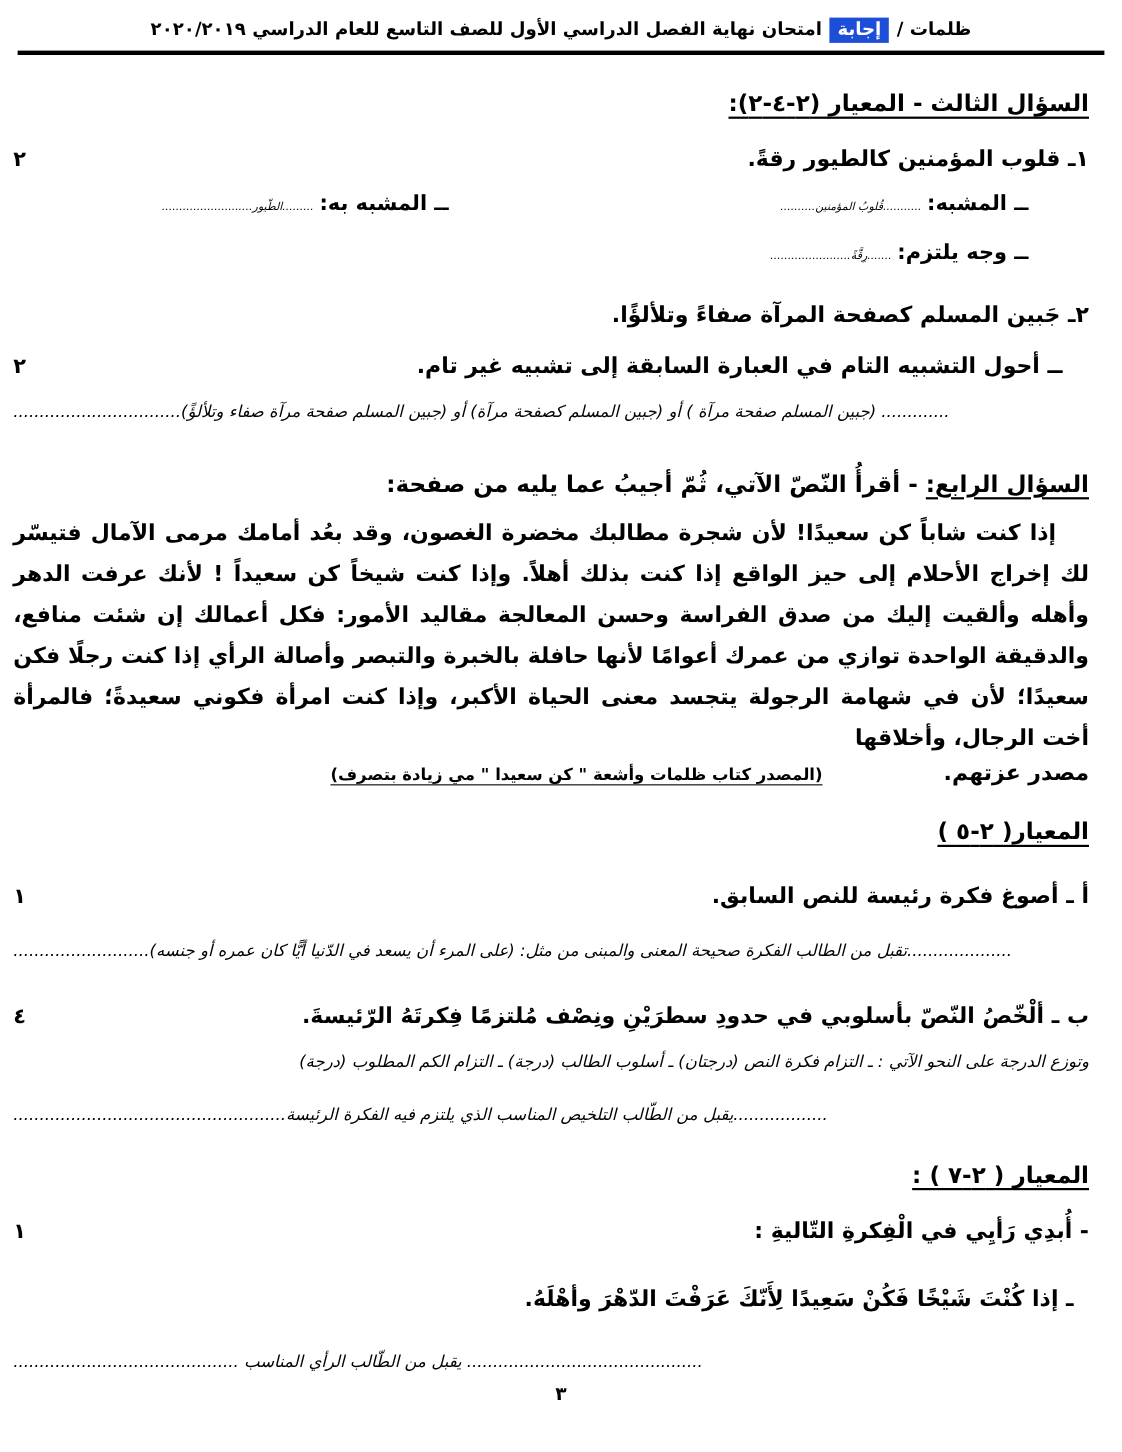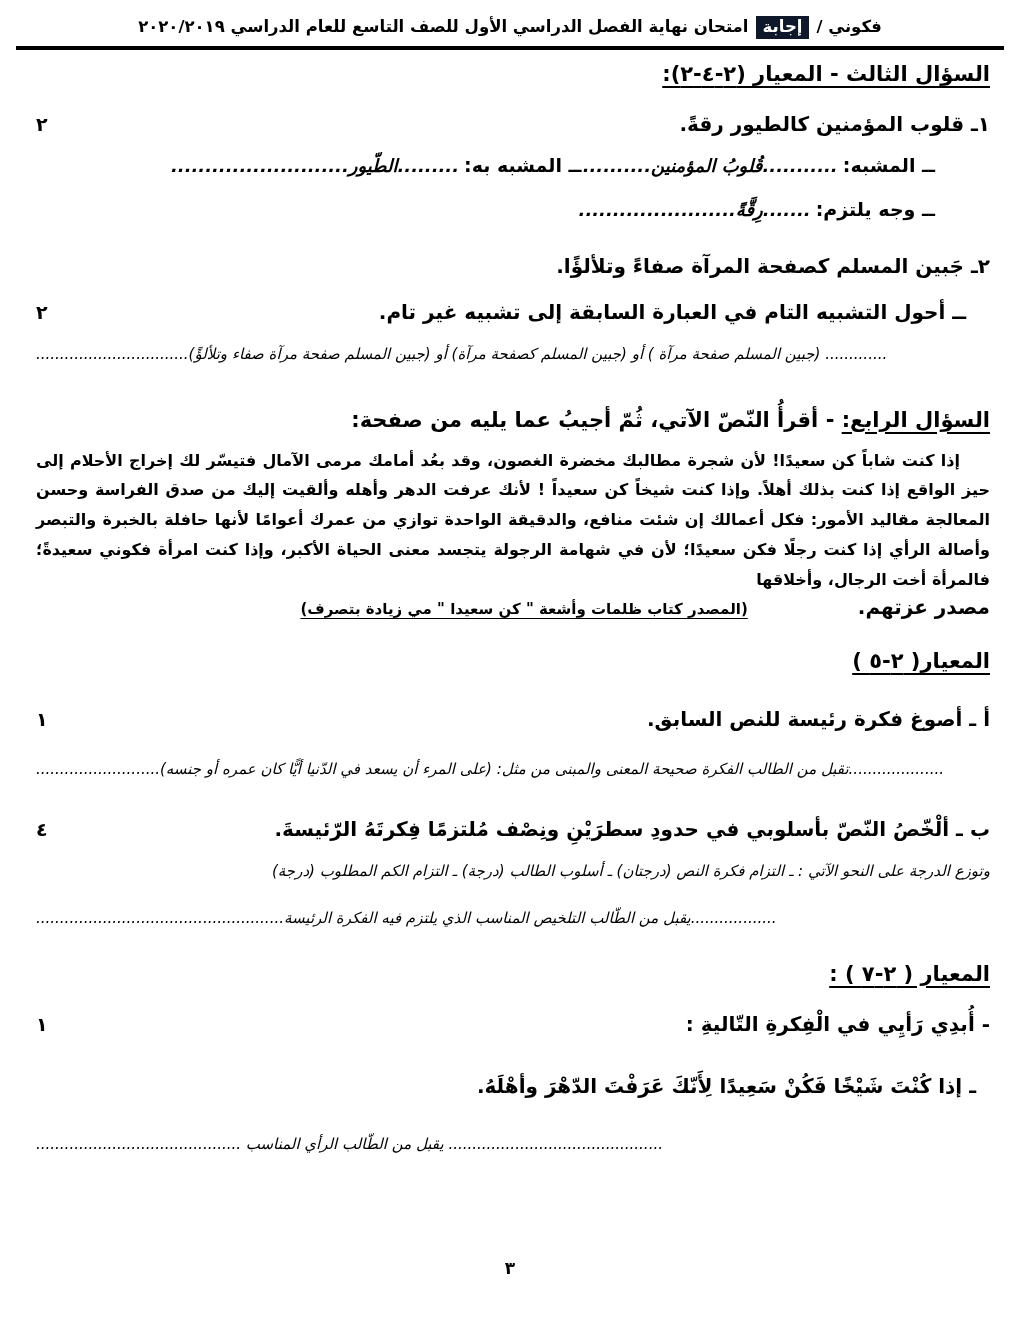--- a/index.html
+++ b/index.html
@@ -9,60 +9,60 @@
     position: relative; overflow: hidden;
     direction: rtl;
     color: #000;
     font-family: "DejaVu Sans", sans-serif;
   }
   .page-header {
     display: flex; justify-content: center; align-items: baseline;
     gap: 7px; padding-top: 16px;
     font-weight: bold; font-size: 16.5px;
   }
-  .hdr-badge { background: #0f172a; color: #fff; padding: 1px 7px 3px; }
+  .hdr-badge { background: #1d4ed8; color: #fff; padding: 1px 7px 3px; }
   .thick-rule { border-top: 4px solid #000; margin: 7px 16px 0 16px; }
-  main { padding: 12px 30px 0 36px; }
+  main { padding: 12px 30px 0 12px; margin-top: 20px; }
   .sec-title { font-size: 21px; font-weight: bold; }
   .u { text-decoration: underline; text-underline-offset: 5px; }
   .q-row { display: flex; justify-content: space-between; align-items: baseline; }
   .q-text { font-size: 20px; font-weight: bold; line-height: 1.6; }
   .mark { font-size: 19px; font-weight: bold; flex: 0 0 auto; }
   .ind1 { padding-right: 24px; }
   .ind2 { padding-right: 14px; }
   .blank-row {
     display: flex; justify-content: space-between; align-items: baseline;
     padding: 0 55px 0 135px;
   }
   .blank-label { font-size: 19px; font-weight: bold; }
-  .script { font-style: italic; font-size: 18px; font-weight: 700; letter-spacing: 0.2px; }
+  .script { font-style: italic; font-size: 10px; font-weight: 400; letter-spacing: 0.2px; }
   .ans-line { font-style: italic; font-size: 15px; font-weight: 500; text-align: left; line-height: 1.7; }
   .ans-line.right { text-align: right; }
   .passage {
-    font-size: 16px; font-weight: bold; text-align: justify;
+    font-size: 20px; font-weight: bold; text-align: justify;
     line-height: 1.87; text-indent: 30px;
   }
   .tail-row { display: flex; align-items: baseline; gap: 110px; }
   .tail-row .tail { font-size: 20px; font-weight: bold; }
   .source { font-size: 15px; font-weight: bold; text-decoration: underline; text-underline-offset: 4px; }
   .page-num {
     position: absolute; bottom: 42px; left: 0; right: 0;
     text-align: center; font-size: 17px; font-weight: bold;
   }
   
   .mt-sm { margin-top: 14px; }
   .mt-md { margin-top: 22px; }
   .mt-lg { margin-top: 30px; }
   .mt-xl { margin-top: 40px; }
 </style>
 </head>
 <body>
 
 <header class="page-header">
-  <span>فكوني /</span>
+  <span>ظلمات /</span>
   <span class="hdr-badge">إجابة</span>
   <span>امتحان نهاية الفصل الدراسي الأول للصف التاسع للعام الدراسي ٢٠٢٠/٢٠١٩</span>
 </header>
 <div class="thick-rule"></div>
 
 <main>
 
   <section>
     <div class="sec-title u">السؤال الثالث - المعيار (٢-٤-٢):</div>
 

